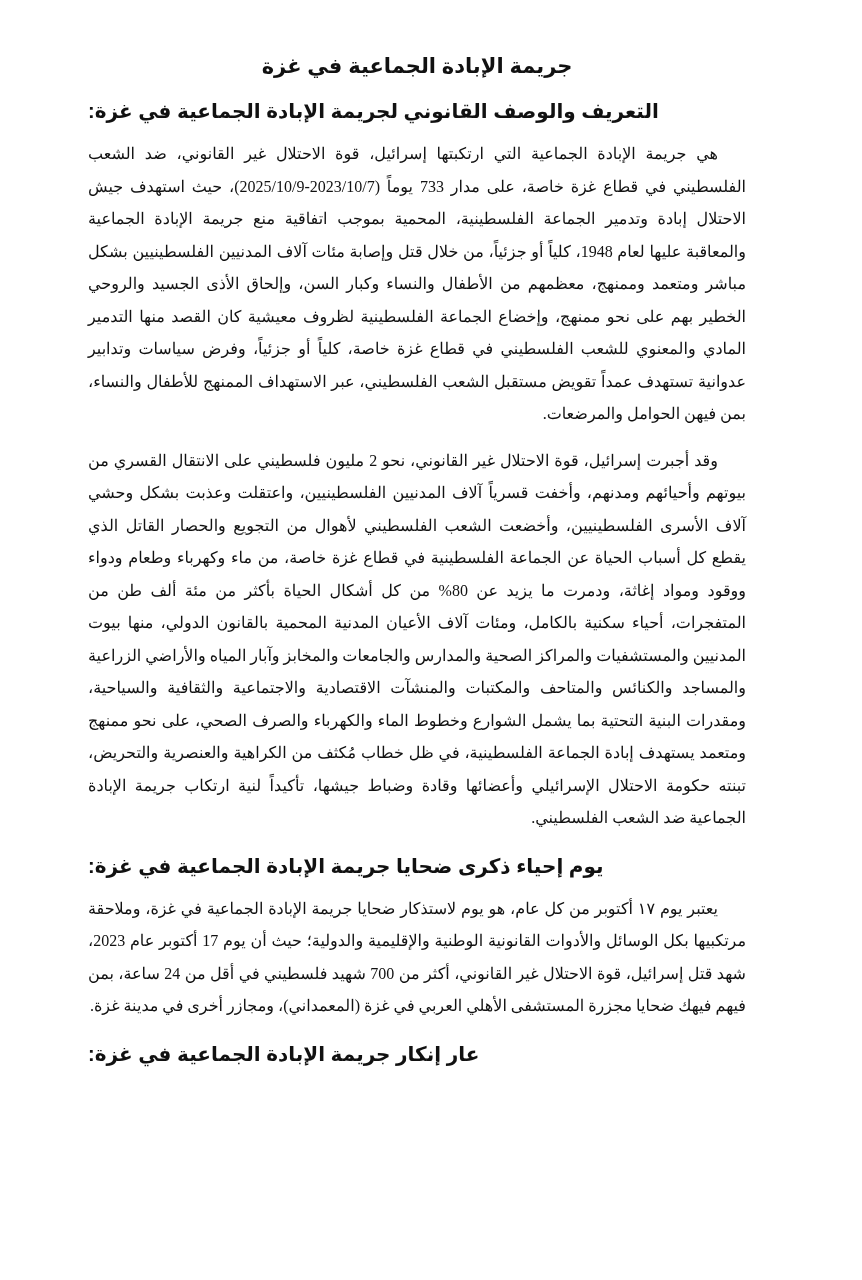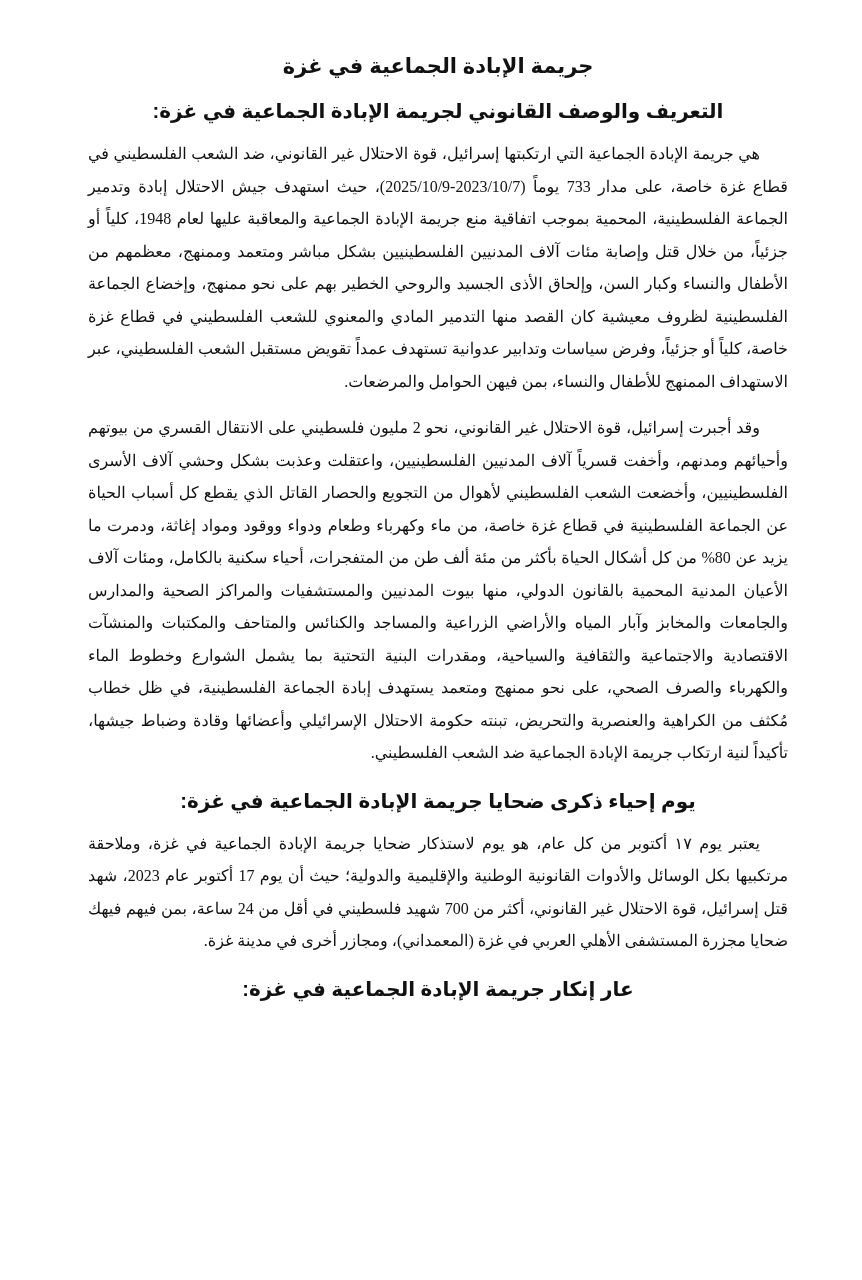--- a/index.html
+++ b/index.html
@@ -12,38 +12,38 @@
     height: 1280px;
     overflow: hidden;
     color: #111111;
     font-family: "Liberation Serif", "DejaVu Serif", serif;
   }
   .page {
     position: relative;
     width: 862px;
     height: 1280px;
     box-sizing: border-box;
-    padding: 48px 74px 0 88px;
+    padding: 48px 116px 0 88px;
     direction: rtl;
   }
   .doc-title {
     text-align: center;
     font-family: "Liberation Sans", "DejaVu Sans", sans-serif;
     font-weight: bold;
     font-size: 21px;
     line-height: 36px;
     margin: 0 0 10px 0;
   }
   .section-heading {
     font-family: "Liberation Sans", "DejaVu Sans", sans-serif;
     font-weight: bold;
     font-size: 20px;
     line-height: 34px;
     margin: 0 0 10px 0;
-    text-align: center;
+    text-align: left;
   }
   .para {
     font-size: 16px;
     line-height: 32.5px;
     text-align: justify;
     text-align-last: right;
     margin: 0 0 14px 0;
   }
   .para.indent { text-indent: 28px; }
   .s1 { margin-top: 0; }

